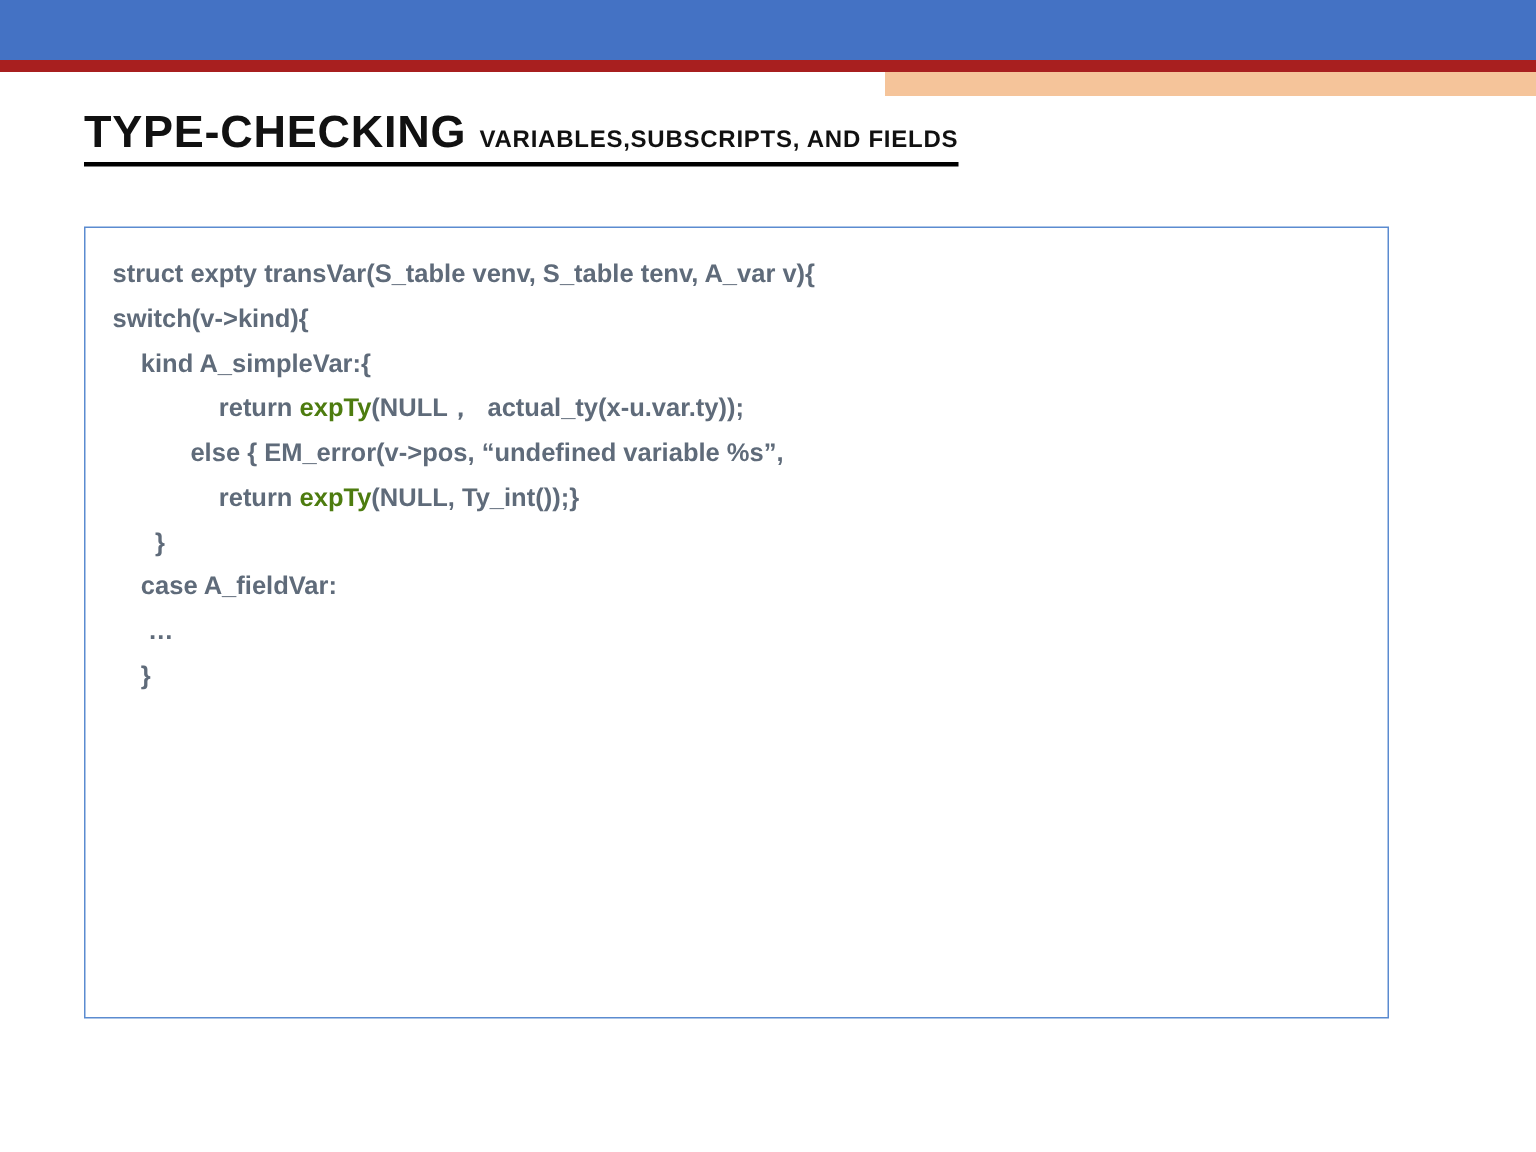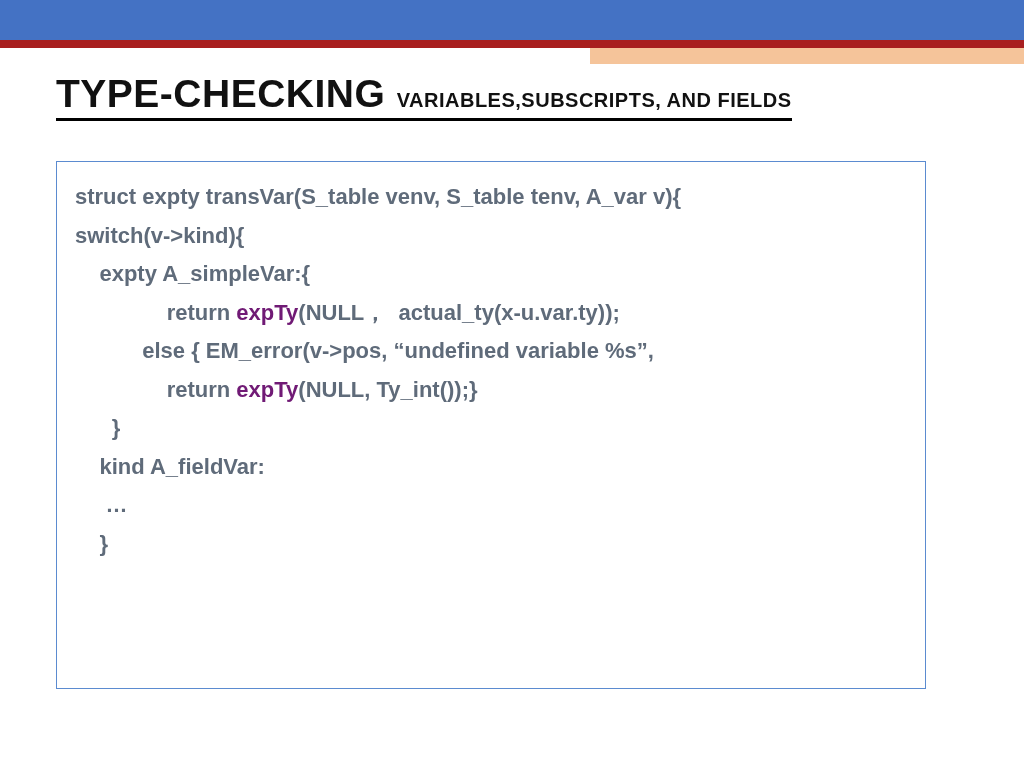--- a/index.html
+++ b/index.html
@@ -4,46 +4,46 @@
 <style>
   * { margin: 0; padding: 0; box-sizing: border-box; }
   html, body { width: 1024px; height: 768px; font-family: Arial, Helvetica, sans-serif; background: #fff; }
   .top-blue { height: 40px; background: #4472c4; }
   .red-bar { height: 8px; background: #a81f1f; }
   .peach-row { height: 16px; display: flex; }
   .peach-left { flex: 0 0 590px; background: #fff; }
   .peach-right { flex: 1; background: #f5c49a; }
   .content { padding: 8px 56px 0 56px; }
   .title { font-weight: bold; color: #111; border-bottom: 3px solid #000; display: inline-block; padding-bottom: 2px; letter-spacing: 0.5px; }
-  .title .big { font-size: 39px; }
-  .title .small { font-size: 20px; }
-  .codebox { margin-top: 40px; border: 1px solid #5b8bd0; padding: 16px 18px 30px 18px; font-size: 22px; color: #5f6b7a; font-weight: bold; line-height: 1.75; width: 870px; height: 528px; }
+  .title .big { font-size: 30px; }
+  .title .small { font-size: 16px; }
+  .codebox { margin-top: 40px; border: 1px solid #5b8bd0; padding: 16px 18px 30px 18px; font-size: 17px; color: #5f6b7a; font-weight: bold; line-height: 1.75; width: 870px; height: 528px; }
   .codebox div { white-space: pre; }
-  .orange { color: #701a75; }
+  .orange { color: #4d7c0f; }
 </style>
 </head>
 <body>
 
 <div class="top-blue"></div>
 <div class="red-bar"></div>
 <div class="peach-row">
   <div class="peach-left"></div>
   <div class="peach-right"></div>
 </div>
 
 <div class="content">
   <div class="title">
     <span class="big">TYPE-CHECKING </span><span class="small">VARIABLES,SUBSCRIPTS, AND FIELDS</span>
   </div>
 
   <div class="codebox">
     <div>struct expty transVar(S_table venv, S_table tenv, A_var v){</div>
     <div>switch(v-&gt;kind){</div>
-    <div>    expty A_simpleVar:{</div>
+    <div>    kind A_simpleVar:{</div>
     <div><span>               return </span><span class="orange">expTy</span><span>(NULL，  actual_ty(x-u.var.ty));</span></div>
     <div>           else { EM_error(v-&gt;pos, “undefined variable %s”,</div>
     <div><span>               return </span><span class="orange">expTy</span><span>(NULL, Ty_int());}</span></div>
     <div>      }</div>
-    <div>    kind A_fieldVar:</div>
+    <div>    case A_fieldVar:</div>
     <div>     …</div>
     <div>    }</div>
   </div>
 </div>
 
 </body></html>

